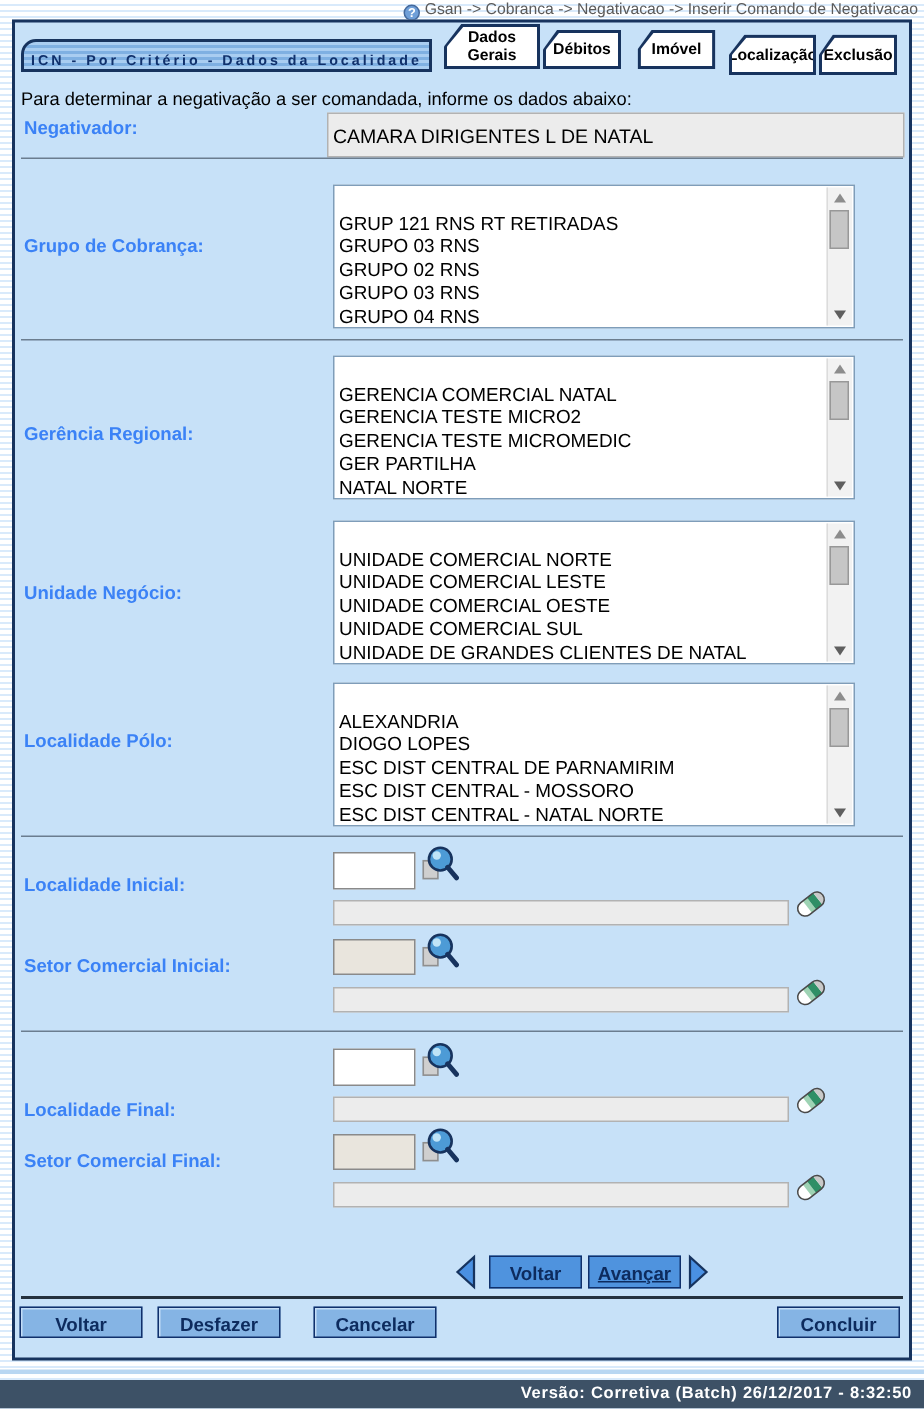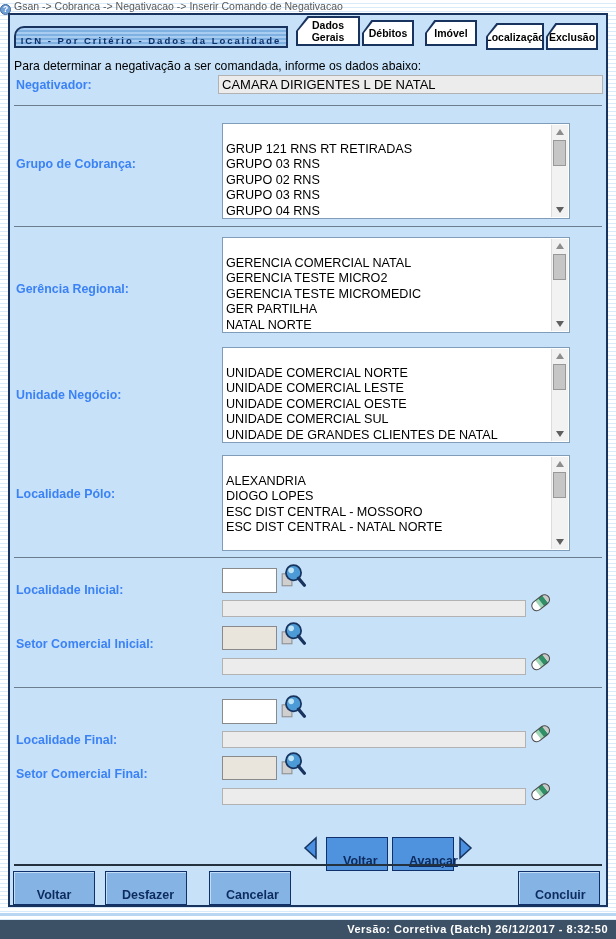--- a/index.html
+++ b/index.html
@@ -2,21 +2,21 @@
 <html><head>
 <meta charset="utf-8">
 <style>
   html,body{margin:0;padding:0;}
   body{
     position:relative;width:616px;height:939px;overflow:hidden;
     background:repeating-linear-gradient(to bottom,#ffffff 0 3px,#d9eafb 3px 4px);
     font-family:"Liberation Sans",sans-serif;
   }
   
-  .crumbbar{position:absolute;top:0;left:0;right:4px;height:13px;text-align:left;font-size:10.5px;color:#5a5a5a;line-height:12px;white-space:nowrap;}
+  .crumbbar{position:absolute;top:0;left:0;right:4px;height:13px;text-align:right;font-size:10.5px;color:#5a5a5a;line-height:12px;white-space:nowrap;}
   .help-ico{display:inline-flex;align-items:center;justify-content:center;width:11px;height:11px;border-radius:50%;
     background:#6f9fd8;border:1px solid #44699c;color:#fff;font-size:8.5px;font-weight:bold;vertical-align:-2px;margin-right:3px;box-sizing:border-box;}
   
   .main{position:absolute;left:8px;top:13px;width:600px;height:894px;background:#c7e1f8;border:2px solid #17335e;box-sizing:border-box;}
   
   .titlebar{position:absolute;left:14px;top:26px;width:274px;height:22px;box-sizing:border-box;
     border:2px solid #17335e;border-top-left-radius:10px;
     background:repeating-linear-gradient(to bottom,#a9cdf1 0 2px,#7fb0e2 2px 4px);
     display:flex;align-items:flex-end;justify-content:center;
     font-size:9.5px;font-weight:bold;letter-spacing:2px;color:#10306b;white-space:nowrap;}
@@ -44,21 +44,21 @@
   .sb-up,.sb-down{position:absolute;left:0;width:16px;height:14px;display:flex;align-items:center;justify-content:center;cursor:pointer;}
   .sb-up{top:0;} .sb-down{bottom:0;}
   .tri-up{width:0;height:0;border-left:4px solid transparent;border-right:4px solid transparent;border-bottom:6px solid #8d8d8d;}
   .tri-down{width:0;height:0;border-left:4px solid transparent;border-right:4px solid transparent;border-top:6px solid #5f5f5f;}
   .sb-thumb{position:absolute;left:1px;top:15px;width:13px;height:26px;background:#c6c6c6;border:1px solid #989898;box-sizing:border-box;cursor:pointer;}
   
   .ico{position:absolute;cursor:pointer;}
   
   .btn{position:absolute;box-sizing:border-box;background:#85b4e4;border:1px solid #10306b;
     box-shadow:inset 1px 1px 0 #c3ddf6;color:#0d2b5e;font-weight:bold;font-size:12.5px;
-    text-align:center;cursor:pointer;font-family:"Liberation Sans",sans-serif;padding:16px;}
+    text-align:center;cursor:pointer;font-family:"Liberation Sans",sans-serif;padding:4px;}
   .btn.nav{background:#4f93de;box-shadow:none;}
   .u{text-decoration:underline;}
   .navarrow{position:absolute;cursor:pointer;}
   
   .prefootline{position:absolute;left:0;top:913px;width:616px;height:3px;background:#b9d7f2;}
   .footer{position:absolute;left:0;top:920px;width:616px;height:19px;background:#3d5166;
     color:#fff;font-size:11px;font-weight:bold;line-height:19px;text-align:right;
     padding-right:8px;box-sizing:border-box;letter-spacing:0.5px;}
 </style>
 </head>
@@ -121,21 +121,21 @@
 </div>
 <div class="tab" style="left:546px;top:23px;width:52px;height:27px;">
   <div class="tab-in">
       <span>Exclusão</span>
     </div>
 </div>
 
 <div class="intro">Para determinar a negativação a ser comandada, informe os dados abaixo:</div>
 
 <div class="lbl" style="top:78px;">Negativador:</div>
-<input class="roinput" style="left: 218px; top: 75px; width: 385px; height: 19px;" readonly="" value="CAMARA DIRIGENTES L DE NATAL">
+<input class="roinput" style="left: 218px; top: 75px; width: 385px; height: 30px;" readonly="" value="CAMARA DIRIGENTES L DE NATAL">
 
 <div class="sep" style="top:105px;"></div>
 
 <div class="lbl" style="top:157px;">Grupo de Cobrança:</div>
 <div class="listbox" style="top:123px;">
   <div class="opts">
       <div class="opt"></div>
       <div class="opt">GRUP 121 RNS RT RETIRADAS</div>
       <div class="opt">GRUPO 03 RNS</div>
       <div class="opt">GRUPO 02 RNS</div>
@@ -196,20 +196,21 @@
       </div>
   </div>
 </div>
 
 <div class="lbl" style="top:487px;">Localidade Pólo:</div>
 <div class="listbox" style="top:455px;">
   <div class="opts">
       <div class="opt"></div>
       <div class="opt">ALEXANDRIA</div>
       <div class="opt">DIOGO LOPES</div>
+      <div class="opt">ESC DIST CENTRAL DE PARNAMIRIM</div>
       <div class="opt">ESC DIST CENTRAL - MOSSORO</div>
       <div class="opt">ESC DIST CENTRAL - NATAL NORTE</div>
     </div>
   <div class="sb">
     <div class="sb-up">
         <div class="tri-up"></div>
       </div>
     <div class="sb-thumb"></div>
     <div class="sb-down">
         <div class="tri-down"></div>

